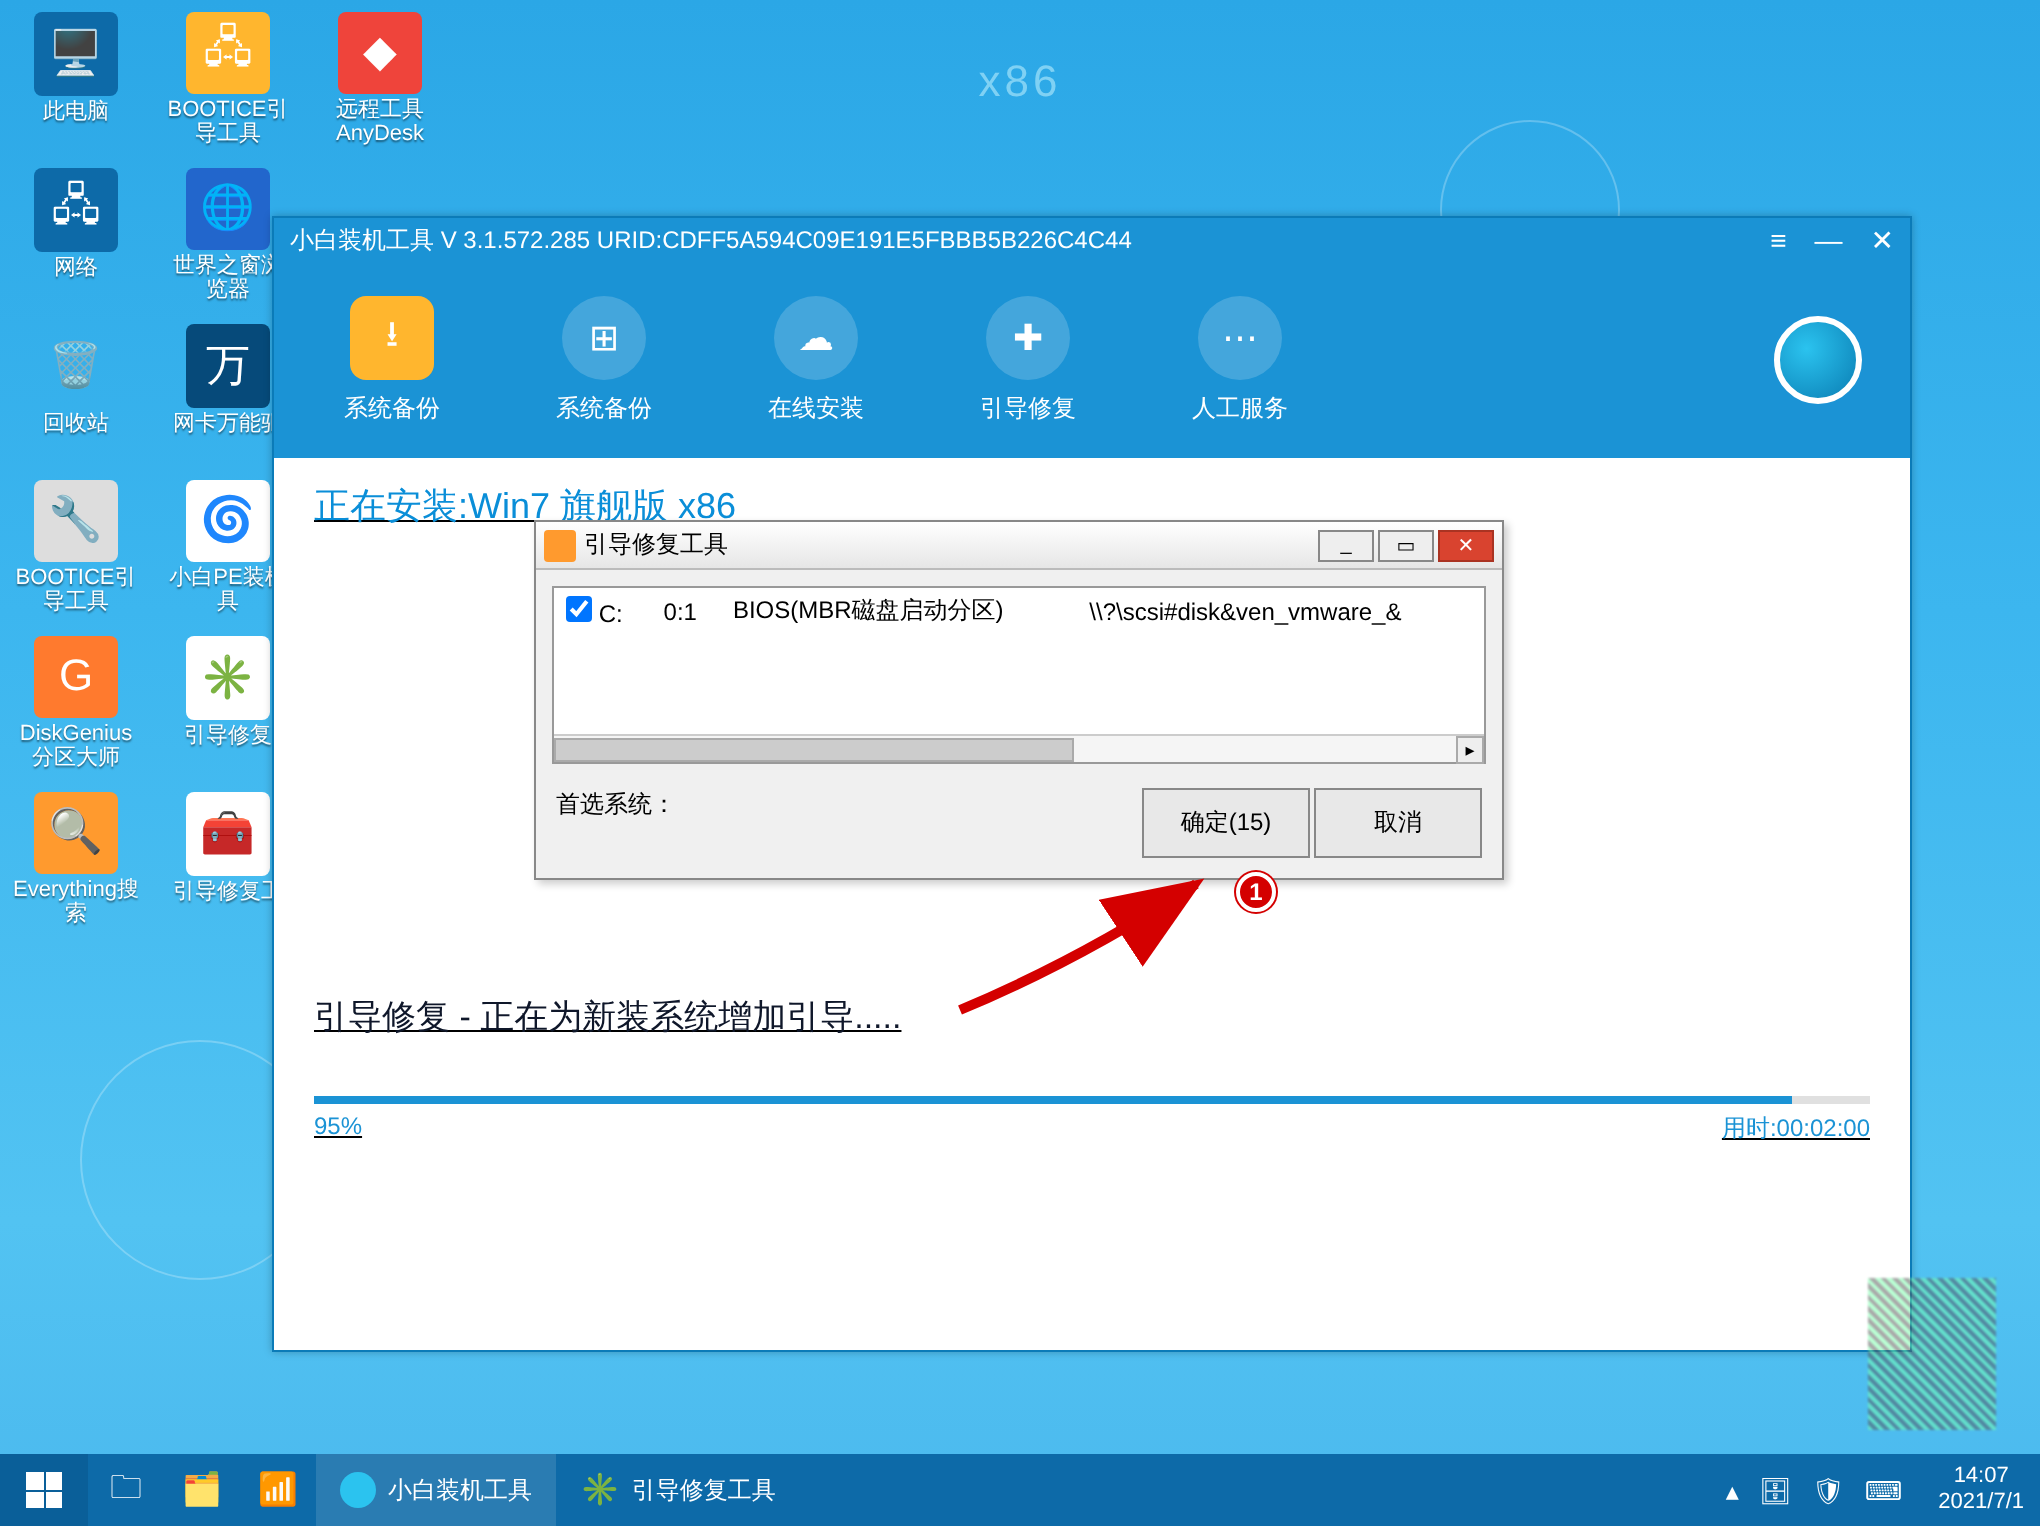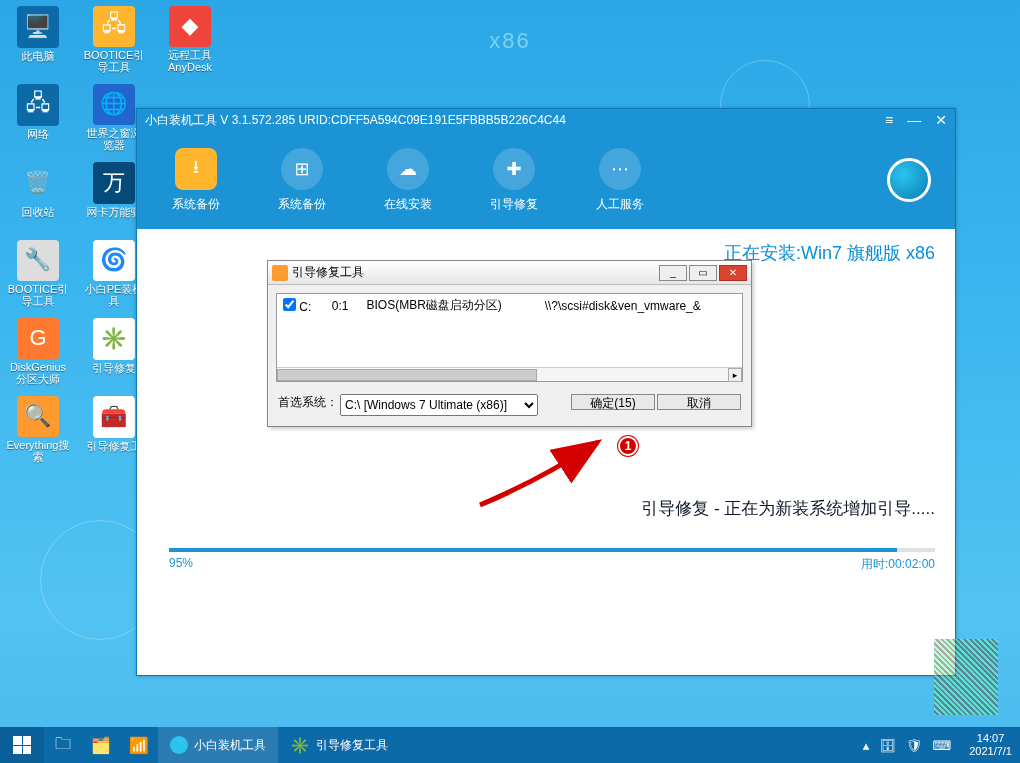--- a/index.html
+++ b/index.html
@@ -23,21 +23,21 @@
   .app .titlebar .winbtns{display:flex;gap:14px;font-size:14px;}
   .app .toolbar{height:98px;background:#1b93d5;display:flex;align-items:center;padding:0 24px;gap:36px;}
   .app .toolbar .tbtn{width:70px;display:flex;flex-direction:column;align-items:center;color:#fff;font-size:12px;gap:6px;cursor:pointer;}
   .app .toolbar .tbtn .ticon{width:42px;height:42px;border-radius:50%;background:rgba(255,255,255,.18);display:flex;align-items:center;justify-content:center;font-size:18px;}
   .app .toolbar .tbtn.active .ticon{background:#ffb62e;border-radius:8px;}
   .app .toolbar .brand{margin-left:auto;display:flex;align-items:center;color:#fff;gap:8px;}
   .app .toolbar .brand .logo{width:44px;height:44px;border-radius:50%;border:3px solid #fff;background:radial-gradient(circle at 35% 35%,#2bc3ef,#0a7db3);position:relative;}
   .app .toolbar .brand .txt{display:flex;flex-direction:column;}
   .app .toolbar .brand .txt .big{font-size:24px;font-weight:bold;letter-spacing:1px;}
   .app .toolbar .brand .txt .sm{font-size:9px;letter-spacing:1px;color:#cfeeff;}
-  .app .body{height:calc(100% - 120px);padding:8px 20px 12px 32px;display:flex;flex-direction:column;align-items:flex-end;}
+  .app .body{height:calc(100% - 120px);padding:8px 20px 12px 20px;display:flex;flex-direction:column;align-items:flex-start;text-decoration:underline;}
   .installing{color:#0a8ed8;font-size:18px;margin-top:4px;}
   .status{color:#0f172a;font-size:17px;margin-top:232px;}
   .progress-wrap{width:100%;margin-top:28px;}
   .progress-bar{height:4px;background:#e0e0e0;width:100%;}
   .progress-fill{height:100%;background:#1b93d5;}
   .progress-meta{display:flex;justify-content:space-between;font-size:12px;color:#1b93d5;margin-top:4px;gap:48px;}
   
   .dialog{position:absolute;left:267px;top:260px;width:485px;background:#f0f0f0;border:1px solid #888;box-shadow:2px 2px 4px rgba(0,0,0,.2);}
   .dialog .dtitle{height:24px;background:linear-gradient(#fff,#e6e6e6);border-bottom:1px solid #bbb;display:flex;align-items:center;font-size:12px;padding:0 4px;}
   .dialog .dtitle .dicon{width:16px;height:16px;background:#ff9a2e;border-radius:2px;margin-right:4px;}
@@ -48,21 +48,21 @@
   .dialog .dbody{border:1px solid #999;margin:8px;background:#fff;}
   .dialog .msg{font-size:12px;padding:6px 8px;border-bottom:1px solid #e5e5e5;}
   .dialog table{width:100%;font-size:12px;border-collapse:collapse;}
   .dialog th{font-weight:400;text-align:left;padding:3px 6px;border-right:1px solid #e8e8e8;background:#fafafa;border-bottom:1px solid #ccc;}
   .dialog td{padding:3px 6px;}
   .dialog .scroll{height:14px;border-top:1px solid #ccc;background:#f5f5f5;position:relative;}
   .dialog .scroll .thumb{position:absolute;left:0;top:1px;height:12px;width:260px;background:#ccc;border:1px solid #aaa;}
   .dialog .scroll .ra{position:absolute;right:0;top:0;width:14px;height:14px;border:1px solid #aaa;background:#eee;font-size:9px;text-align:center;line-height:12px;}
   .dialog .dfoot{display:flex;align-items:flex-start;gap:2px;padding:4px 10px 10px 10px;font-size:12px;}
   .dialog select{font-size:12px;height:22px;width:198px;}
-  .dialog button{height:16px;width:84px;font-size:12px;background:#e8e8e8;border:1px solid #888;cursor:pointer;}
+  .dialog button{height:35px;width:84px;font-size:12px;background:#e8e8e8;border:1px solid #888;cursor:pointer;}
   
   .arrow-svg{position:absolute;left:470px;top:410px;pointer-events:none;}
   .anno{position:absolute;left:618px;top:436px;width:20px;height:20px;border-radius:50%;background:#d40000;color:#fff;font-size:12px;font-weight:bold;display:flex;align-items:center;justify-content:center;border:2px solid #fff;box-shadow:0 0 0 1px #d40000;}
   
   .noise{position:absolute;right:22px;bottom:48px;width:64px;height:76px;background:repeating-linear-gradient(45deg,#7fa,#7fa 2px,#555 2px,#555 4px);opacity:.5;filter:blur(.5px);}
   
   .taskbar{position:absolute;left:0;right:0;bottom:0;height:36px;background:#0d6aa8;display:flex;align-items:center;color:#fff;font-size:12px;}
   .taskbar .start{width:44px;height:100%;background:#0a5f99;display:flex;align-items:center;justify-content:center;}
   .taskbar .start .win{width:18px;height:18px;display:grid;grid-template-columns:1fr 1fr;grid-template-rows:1fr 1fr;gap:1px;}
   .taskbar .start .win span{background:#fff;}
@@ -227,21 +227,20 @@
           </tr>
     </tbody>
       </table>
     <div class="scroll">
         <div class="thumb"></div>
         <div class="ra">▸</div>
       </div>
   </div>
   <div class="dfoot">
     <span>首选系统：</span>
-    <select><option>C:\ [Windows 7 Ultimate (x86)]</option></select>
     <div style="flex:1"></div>
     <button>确定(15)</button>
     <button>取消</button>
   </div>
 </div>
 
 <svg class="arrow-svg" width="170" height="110">
   <defs>
       <marker id="ah" markerWidth="12" markerHeight="12" refX="9" refY="4" orient="auto">
         <path d="M0,0 L10,4 L0,8 Z" fill="#d40000"></path>

